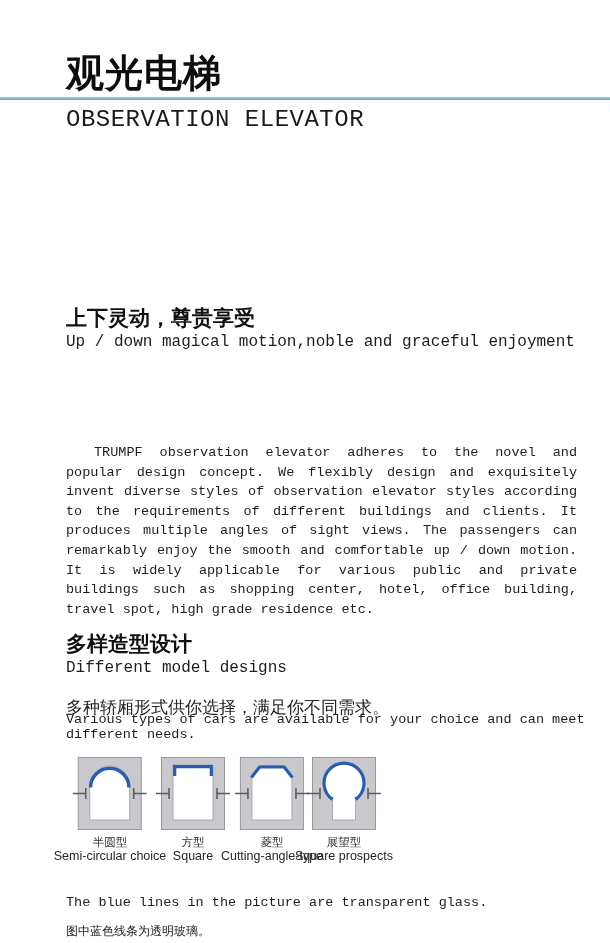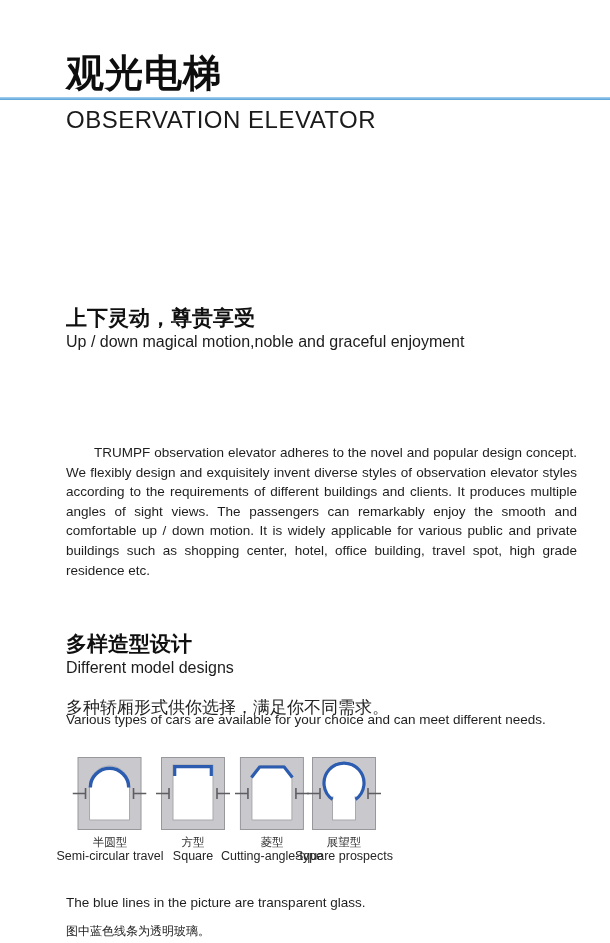--- a/index.html
+++ b/index.html
@@ -5,21 +5,21 @@
   html,body{margin:0;padding:0;background:#e8e8e8;}
   .page{
     position:relative;
     width:610px;height:943px;
     margin:0 auto;
     background:#ffffff;
     font-family:"Liberation Sans","DejaVu Sans",sans-serif;
     color:#1f1f1f;
     overflow:hidden;
   }
-  .abs{position:absolute;}
+  .abs{position:absolute;font-family:Liberation Mono, monospace;}
   .title-cn{
     left:66px;top:48px;
     font-size:38px;font-weight:900;letter-spacing:1px;color:#0d0d0d;
   }
   .rule-blue{
     left:0;top:97px;width:610px;height:3px;
     background:linear-gradient(to bottom,#a9d3f1,#559fd8);
   }
   .title-en{
     left:66px;top:106px;
@@ -68,21 +68,21 @@
 
   <div class="figure-col" style="left:110px;">
     <svg width="74" height="73" viewBox="0 0 74 73">
       <rect x="5.5" y="0.5" width="63" height="72" fill="#c9c9cd" stroke="#97979c"></rect>
       <path d="M0,36.5 H13 M13,31 V42" stroke="#5e5e62" stroke-width="1.6" fill="none"></path>
       <path d="M74,36.5 H61 M61,31 V42" stroke="#5e5e62" stroke-width="1.6" fill="none"></path>
       <path d="M17,63 V29 A20,20 0 0 1 57,29 V63 Z" fill="#ffffff" stroke="#a8a8ad"></path>
       <path d="M17.8,30.5 A19.2,19.2 0 0 1 56.2,30.5" fill="none" stroke="#2b5cb0" stroke-width="3.4"></path>
     </svg>
     <div class="fig-label-cn">半圆型</div>
-    <div class="fig-label-en">Semi-circular travel</div>
+    <div class="fig-label-en">Semi-circular choice</div>
   </div>
 
   <div class="figure-col" style="left:193px;">
     <svg width="74" height="73" viewBox="0 0 74 73">
       <rect x="5.5" y="0.5" width="63" height="72" fill="#c9c9cd" stroke="#97979c"></rect>
       <path d="M0,36.5 H13 M13,31 V42" stroke="#5e5e62" stroke-width="1.6" fill="none"></path>
       <path d="M74,36.5 H61 M61,31 V42" stroke="#5e5e62" stroke-width="1.6" fill="none"></path>
       <rect x="17" y="8" width="40" height="55" fill="#ffffff" stroke="#a8a8ad"></rect>
       <path d="M18.7,19 V9.7 H55.3 V19" fill="none" stroke="#2b5cb0" stroke-width="3.2"></path>
     </svg>

